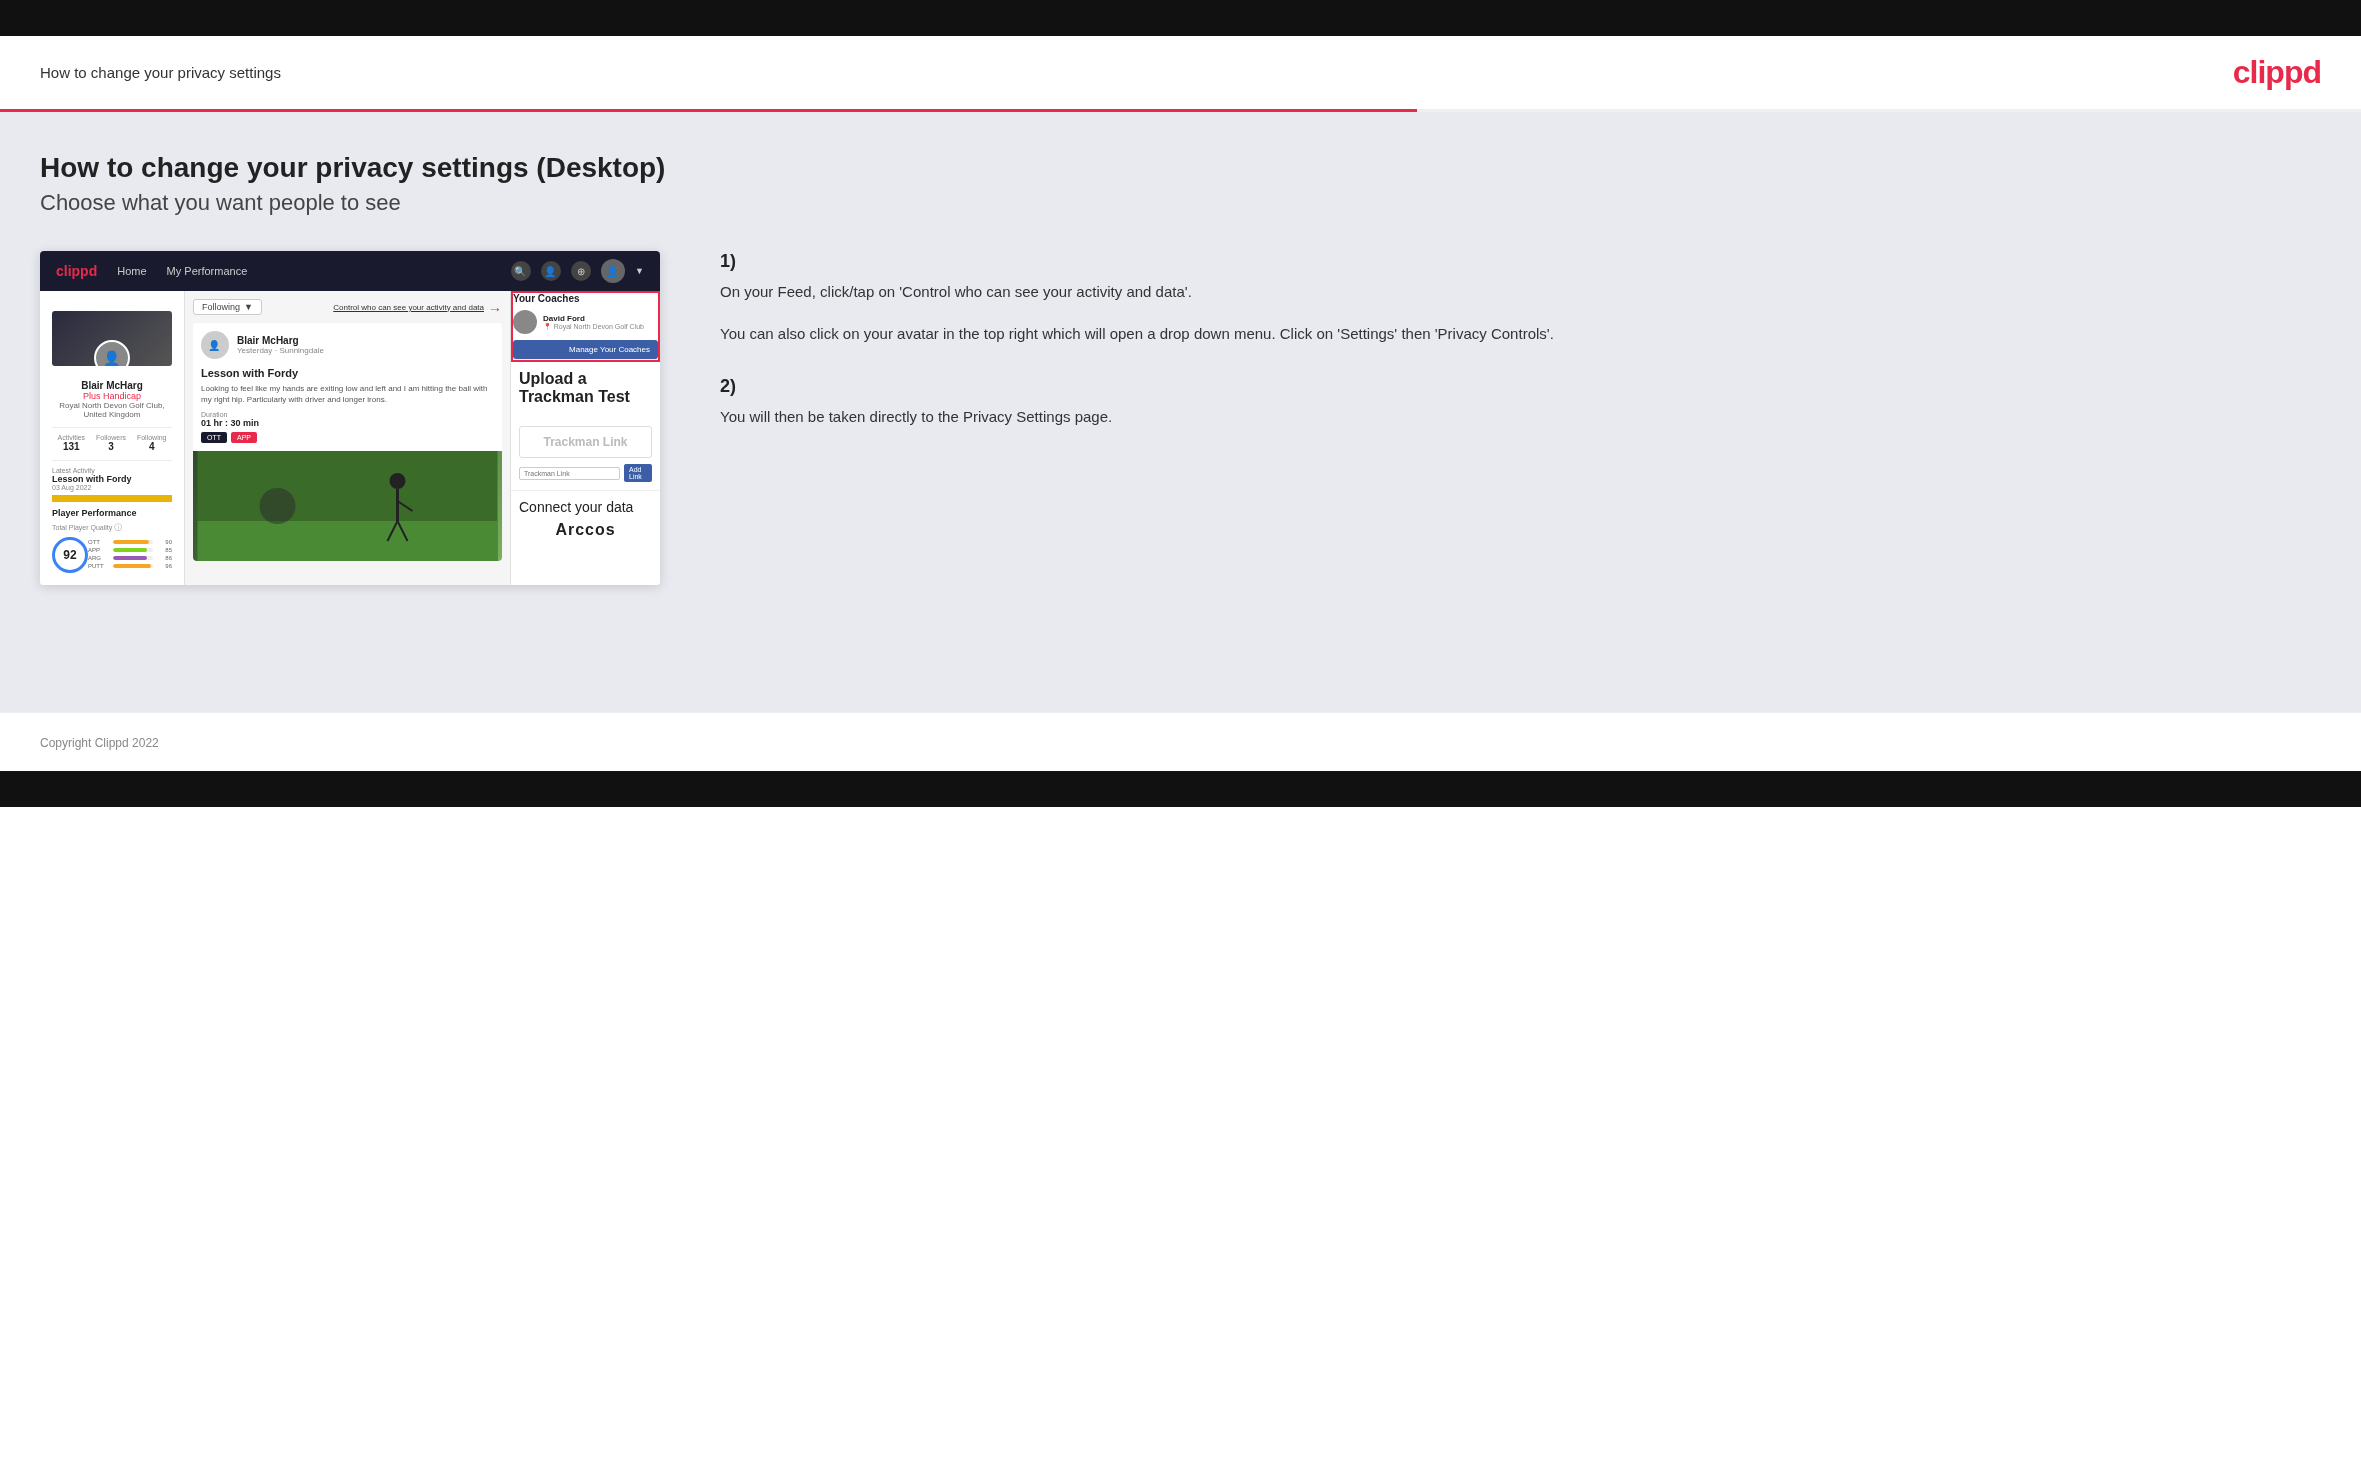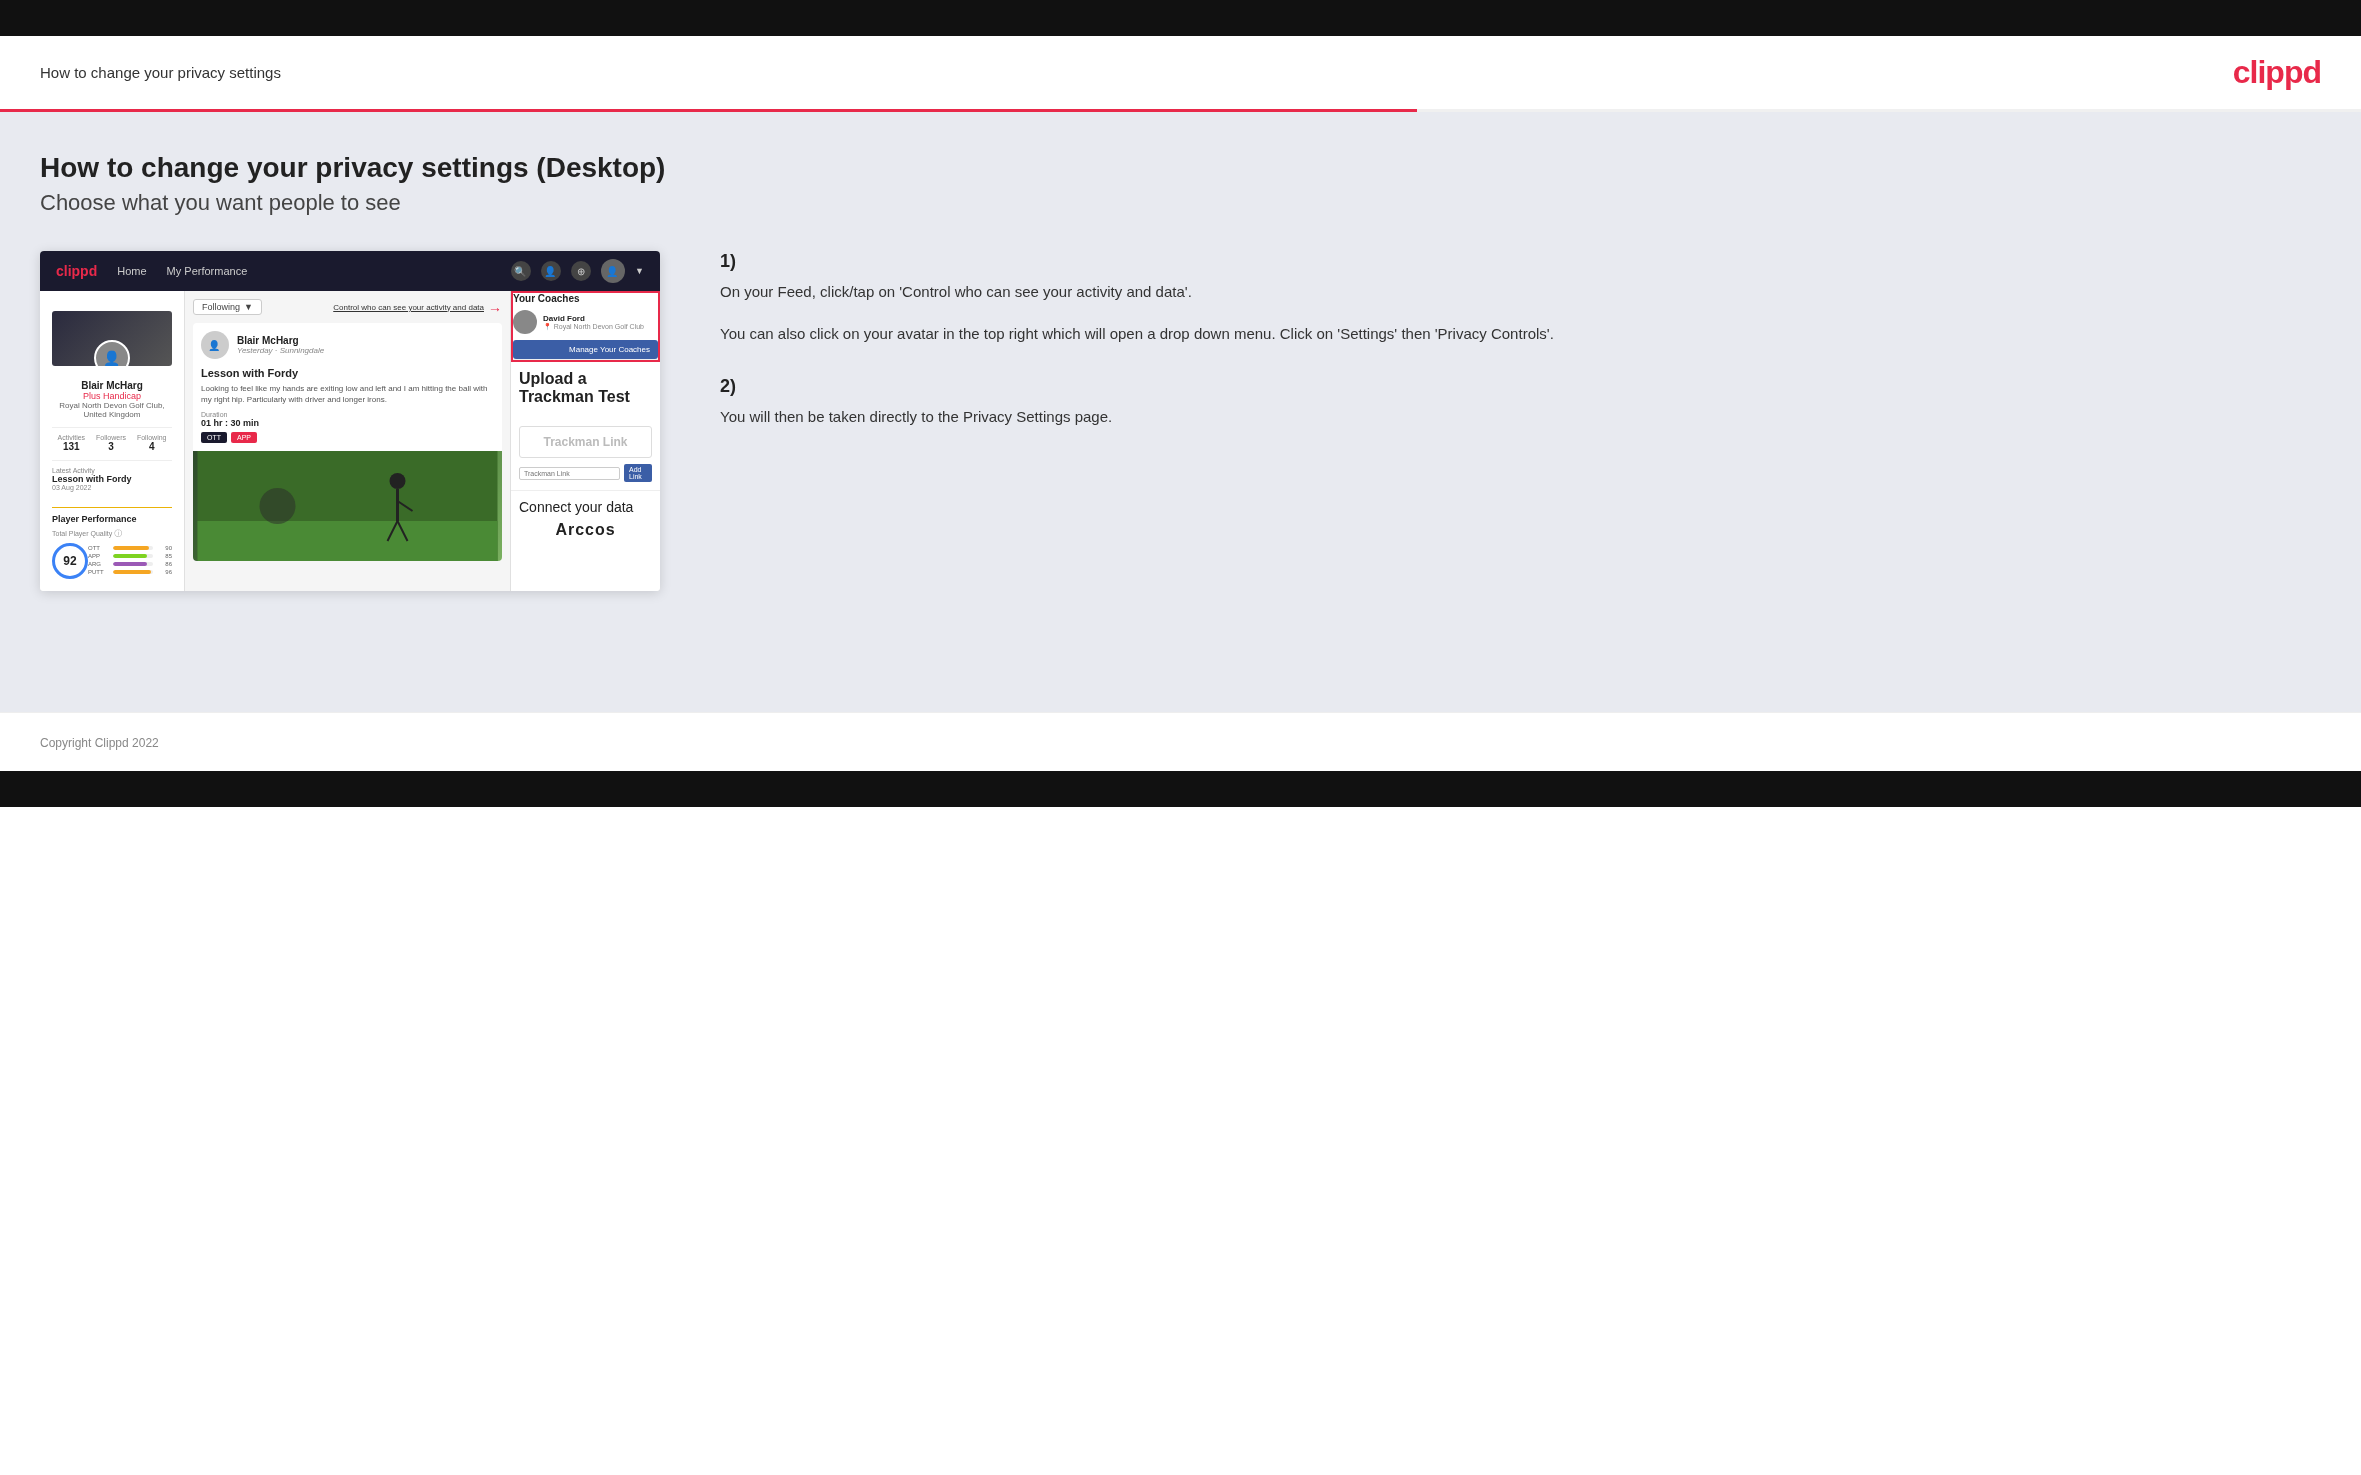--- a/index.html
+++ b/index.html
@@ -216,22 +216,22 @@
     .latest-activity-name {
       font-size: 9px;
       font-weight: 700;
       color: #222;
     }
     .latest-activity-date {
       font-size: 7px;
       color: #888;
     }
     .player-performance {
-      margin-top: 16px;
-      border-top: 1px solid #eab308;
+      margin-top: 4px;
+      border-top: 7px solid #eab308;
       padding-top: 6px;
     }
     .player-performance-title {
       font-size: 9px;
       font-weight: 700;
       color: #222;
       margin-bottom: 4px;
     }
     .tpq-label {
       font-size: 7px;
@@ -340,21 +340,20 @@
       flex-shrink: 0;
     }
     .feed-post-name {
       font-size: 10px;
       font-weight: 700;
       color: #222;
     }
     .feed-post-location {
       font-size: 8px;
       color: #888;
-      font-style: italic;
     }
     .feed-post-title {
       font-size: 11px;
       font-weight: 700;
       color: #222;
       padding: 0 8px 4px;
     }
     .feed-post-desc {
       font-size: 8px;
       color: #555;

